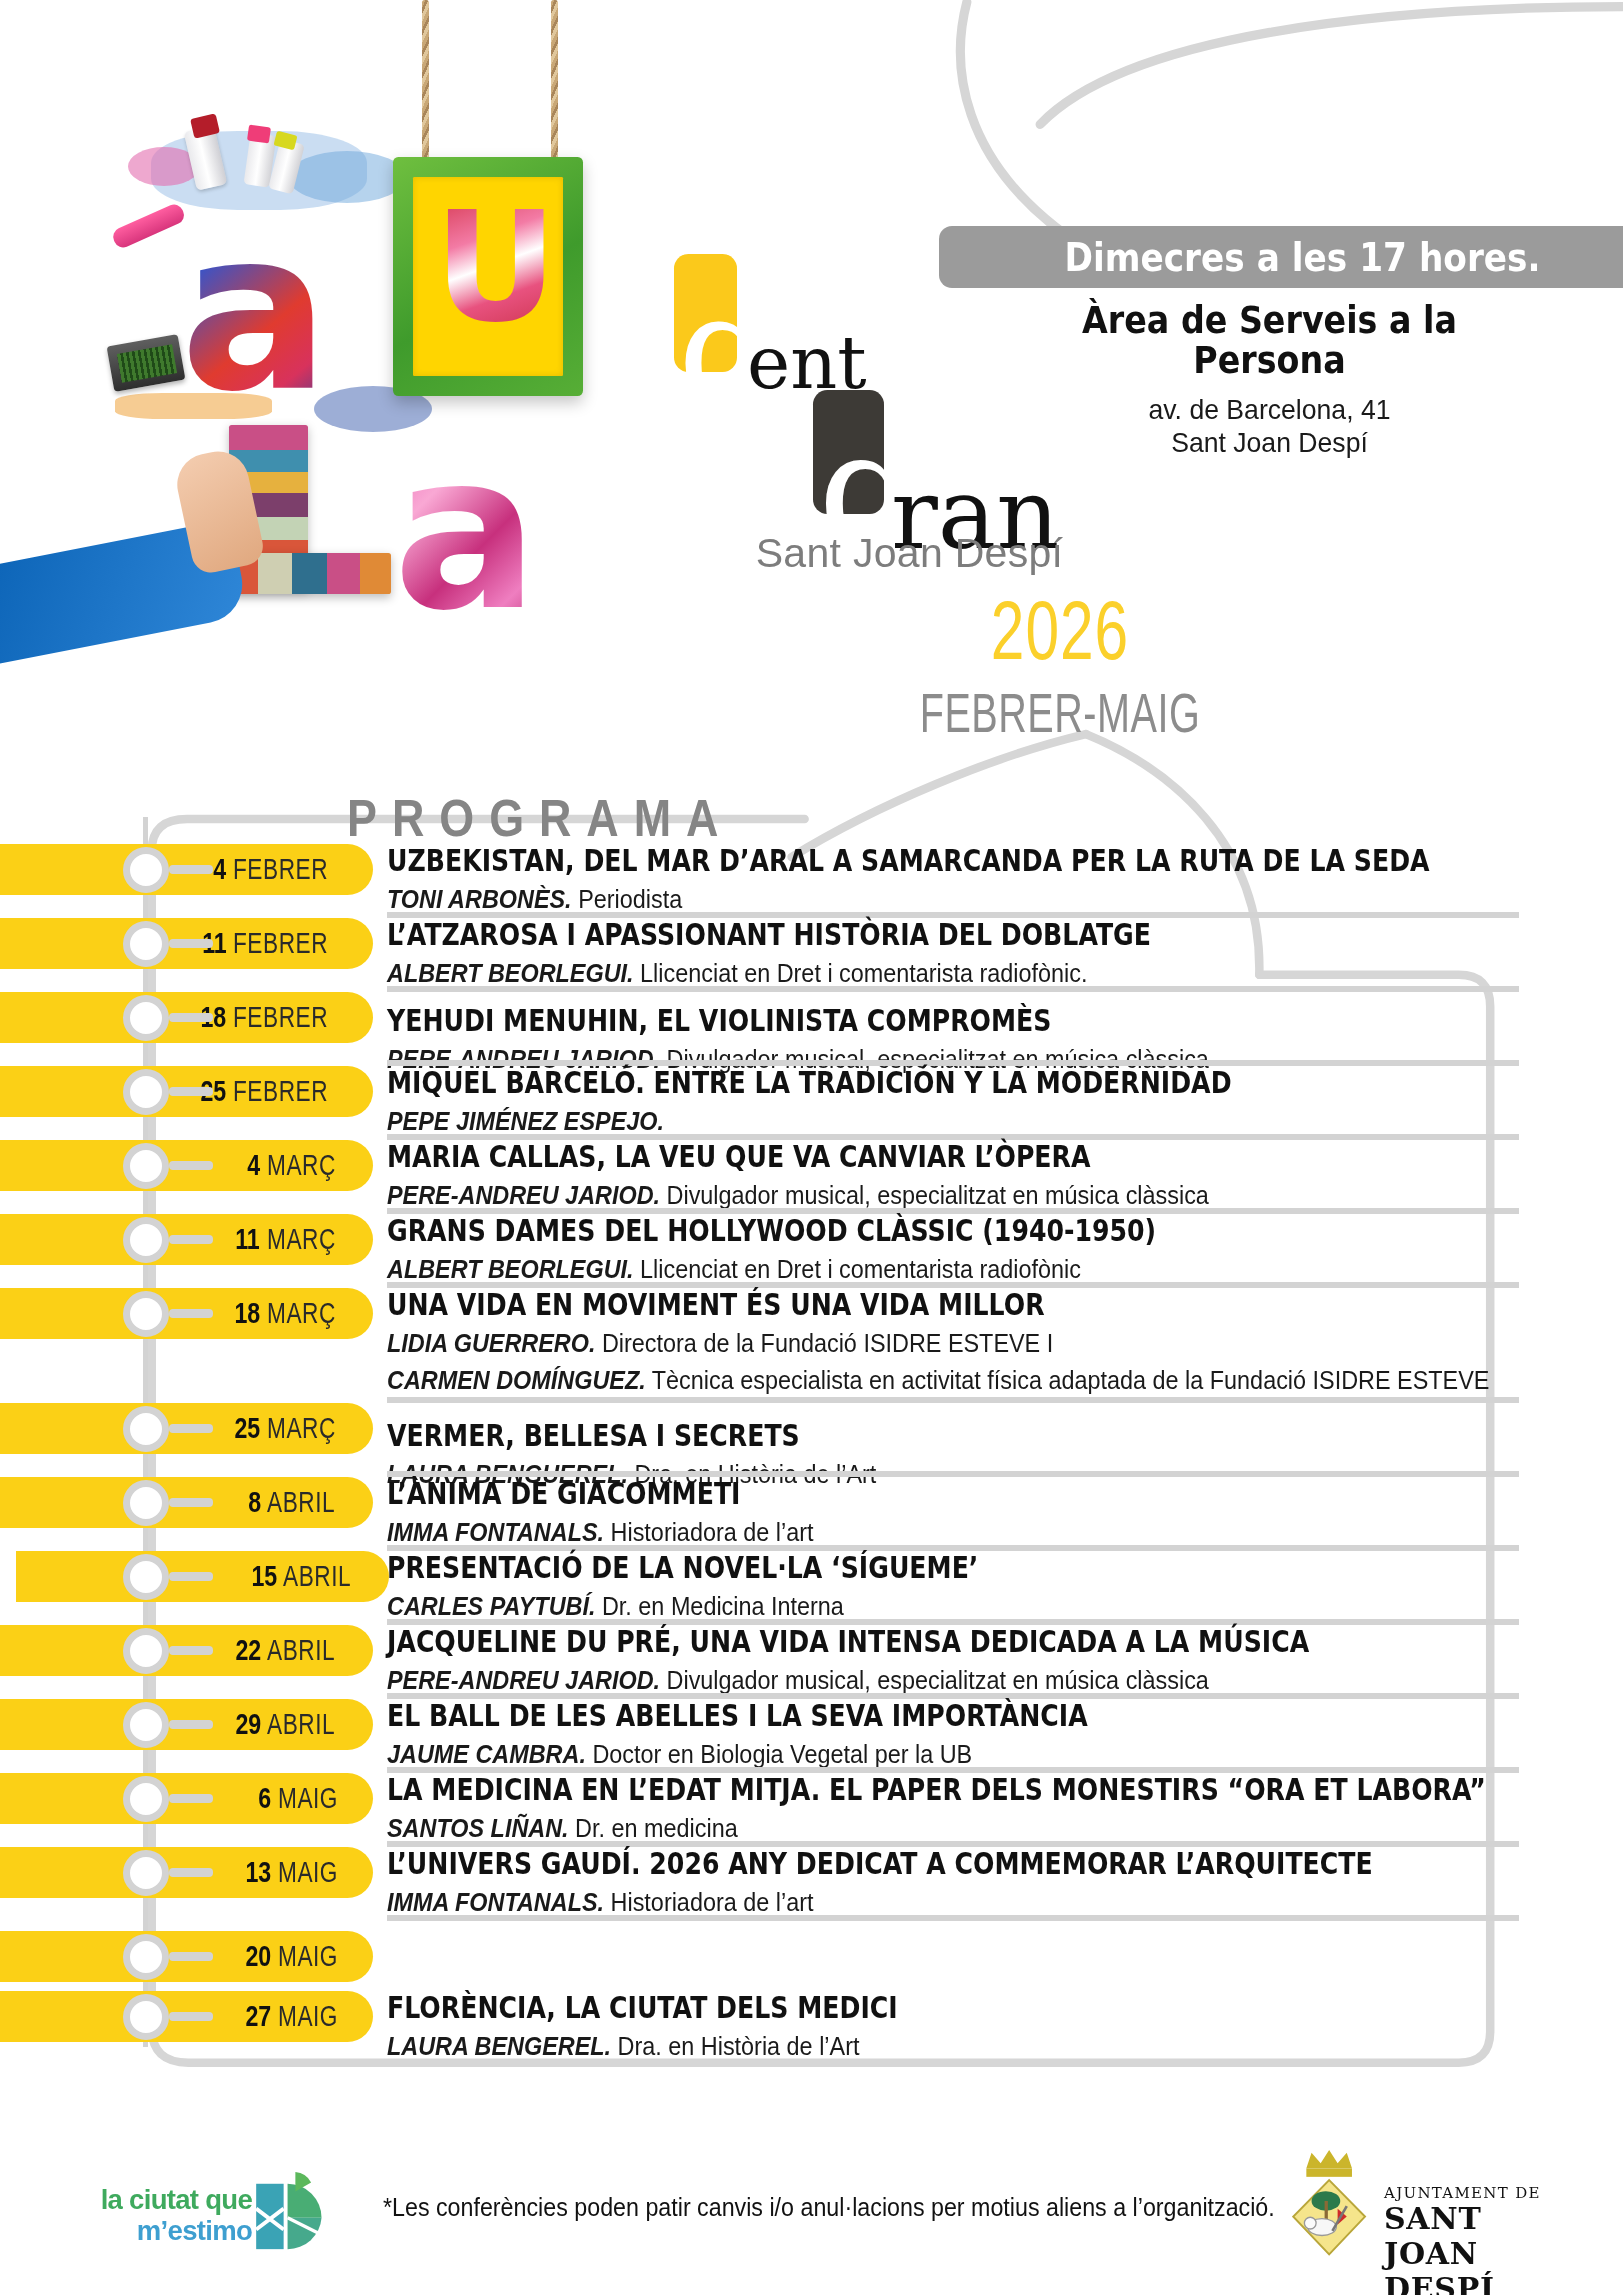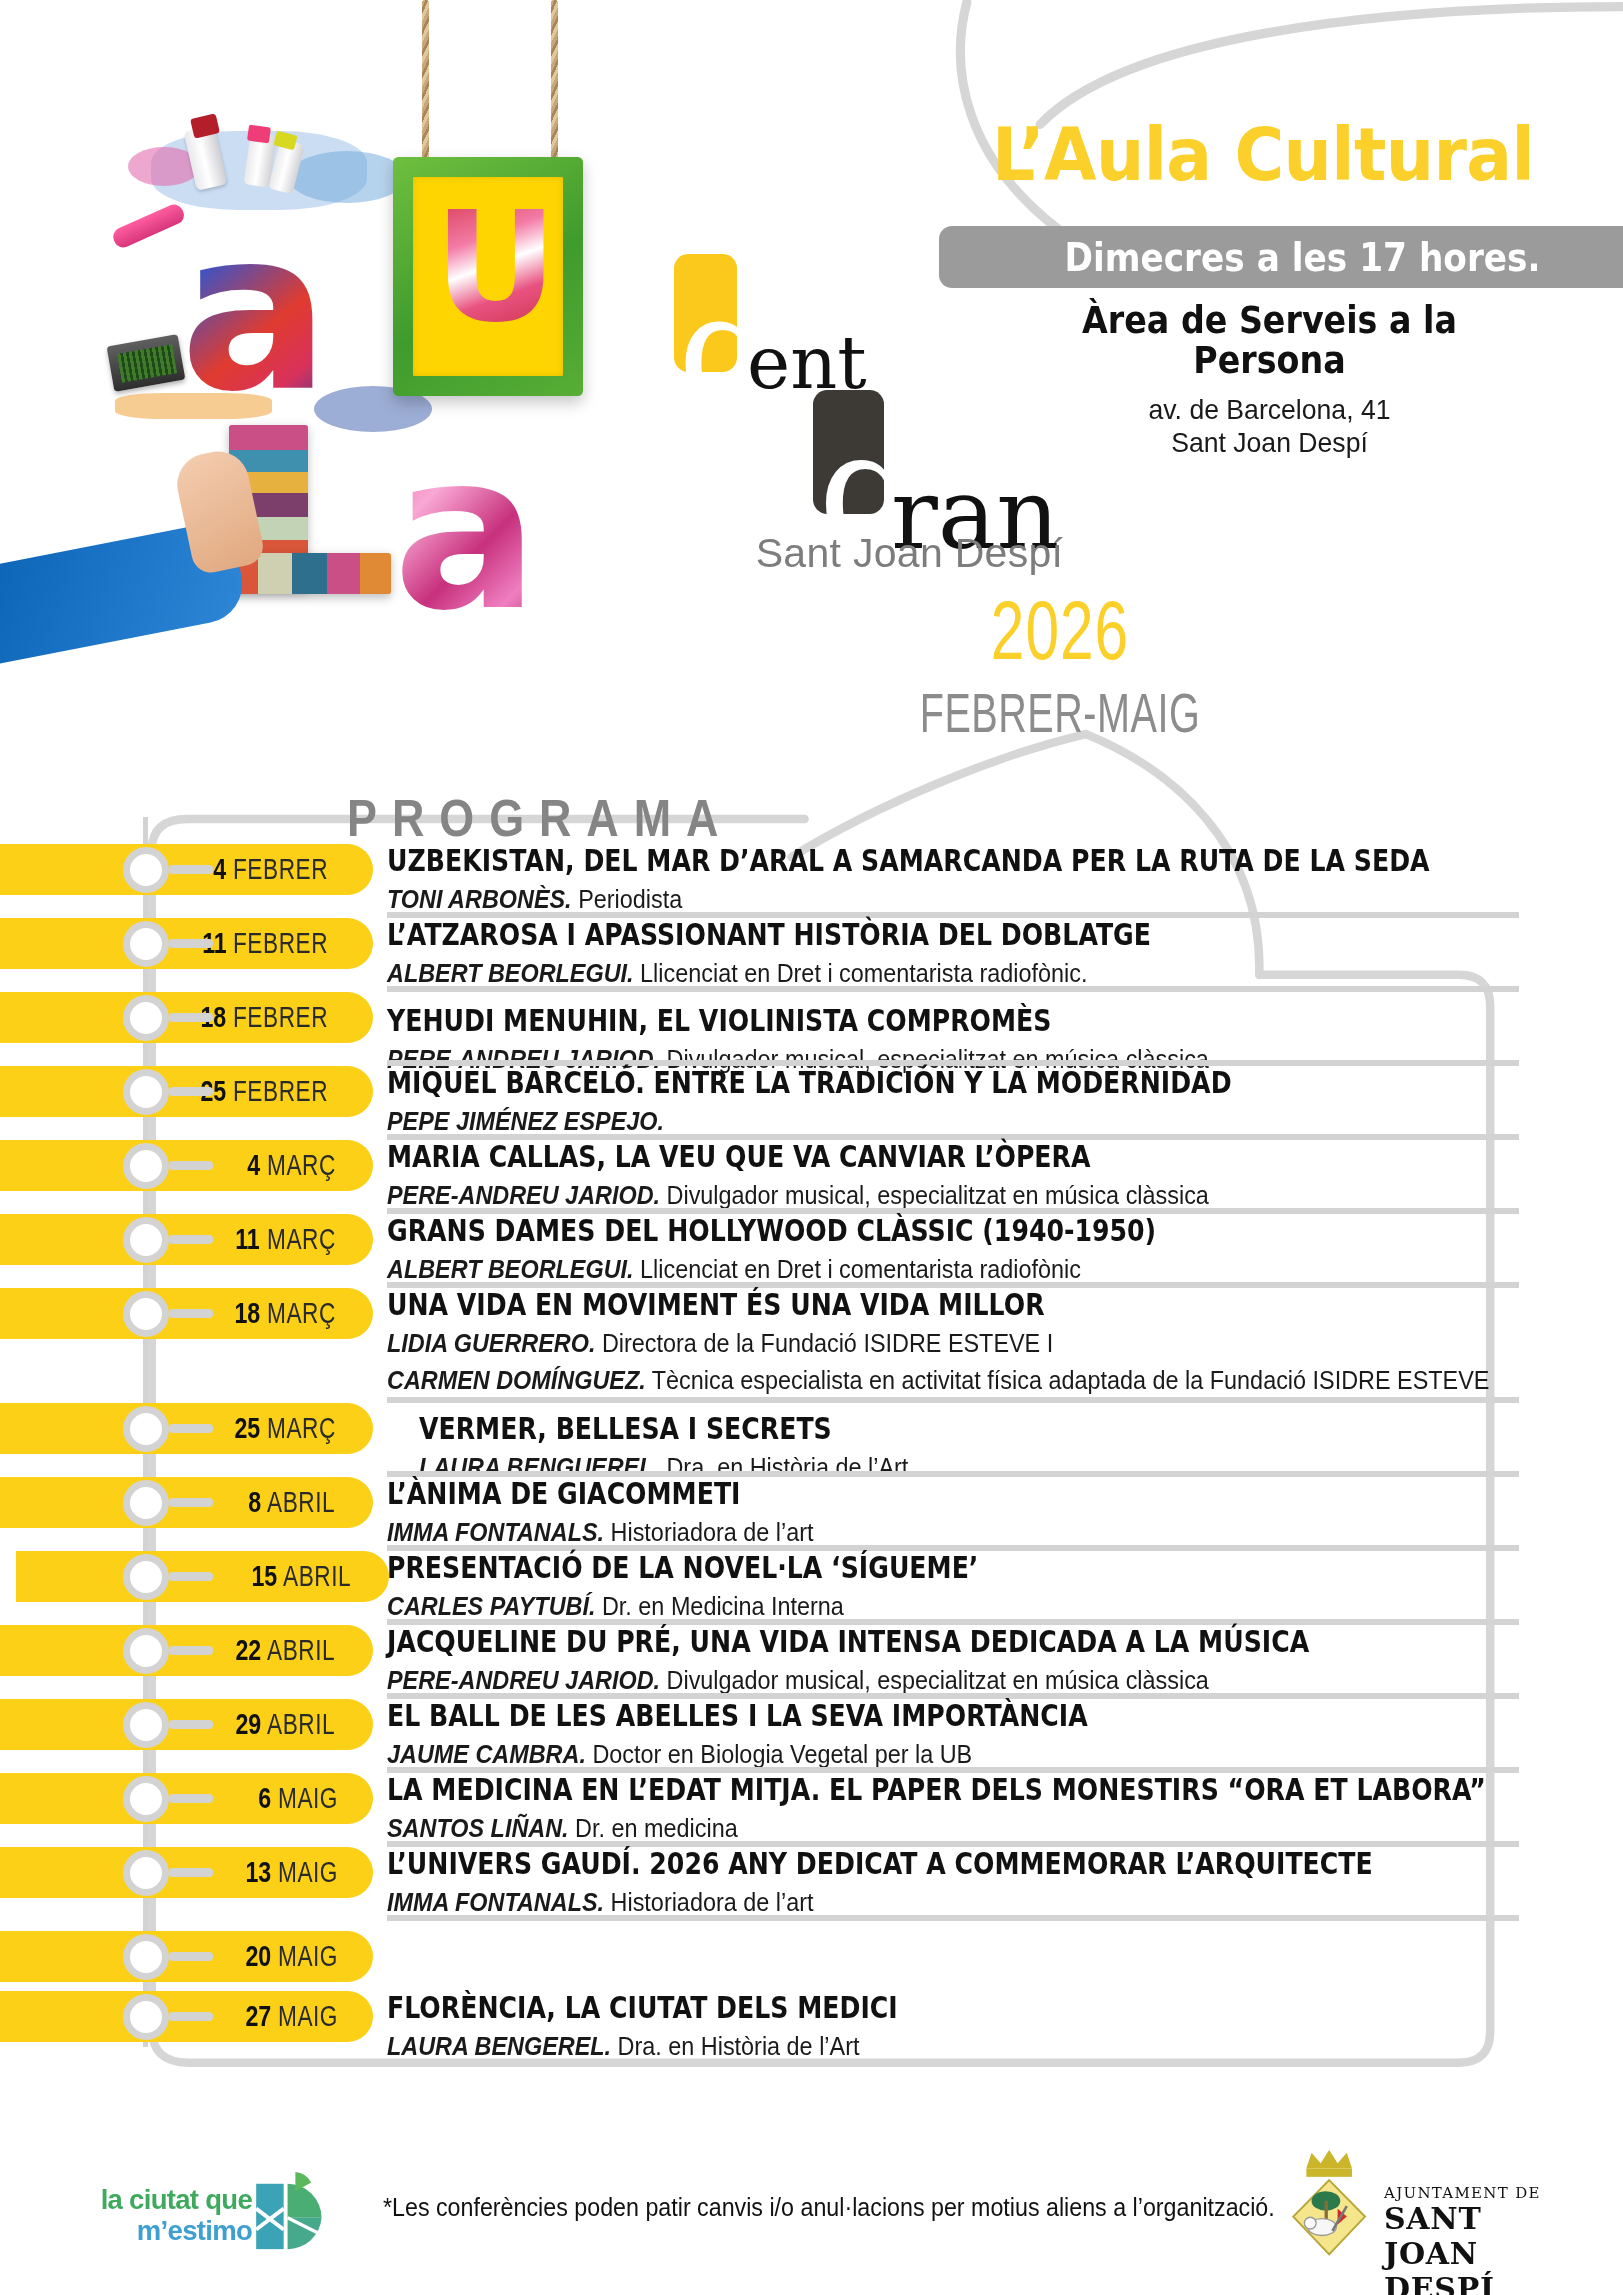--- a/index.html
+++ b/index.html
@@ -189,23 +189,20 @@
 
     <div class="gg-word" style="left:17px;top:26px;font-size:151px;color:#ffffff;">g</div>
     <div class="gg-word" style="left:86px;top:77px;font-size:73px;">ent</div>
 
     <div class="gg-word" style="left:157px;top:161px;font-size:160px;color:#ffffff;">g</div>
     <div class="gg-word" style="left:230px;top:216px;font-size:98px;">ran</div>
 
     <div class="gg-sub">Sant Joan Despí</div>
   </div>
 
-  <div class="hdr">
-    <div class="hdr-title">L’Aula Cultural</div>
-  </div>
   <div class="graybar">
     <span>Dimecres a les 17 hores.</span>
   </div>
   <div class="venue">Àrea de Serveis a la Persona</div>
   <div class="addr">
     <div>av. de Barcelona, 41</div>
     <div>Sant Joan Despí</div>
   </div>
 
   <div class="year">2026</div>
@@ -306,21 +303,21 @@
         </div>
         <div class="sep" style="top: 109px;"></div>
       </div>
       <div class="row" style="height: 74px;">
         <div class="pill" style="top: 0px;">
           <span class="d">25</span>
           <span class="m">MARÇ</span>
         </div>
         <div class="dot" style="top: 2.6px;"></div>
         <div class="stub" style="top: 21px;"></div>
-        <div class="cell" style="top: 10px; margin-left: 32px;">
+        <div class="cell" style="top: 17px;">
           <div class="ttl">VERMER, BELLESA I SECRETS</div>
           <div class="spk"><i>LAURA BENGUEREL.</i><span> Dra. en Història de l’Art</span></div>
         </div>
         <div class="sep" style="top: 68px;"></div>
       </div>
       <div class="row" style="height: 74px;">
         <div class="pill" style="top: 0px;">
           <span class="d">8</span>
           <span class="m">ABRIL</span>
         </div>

